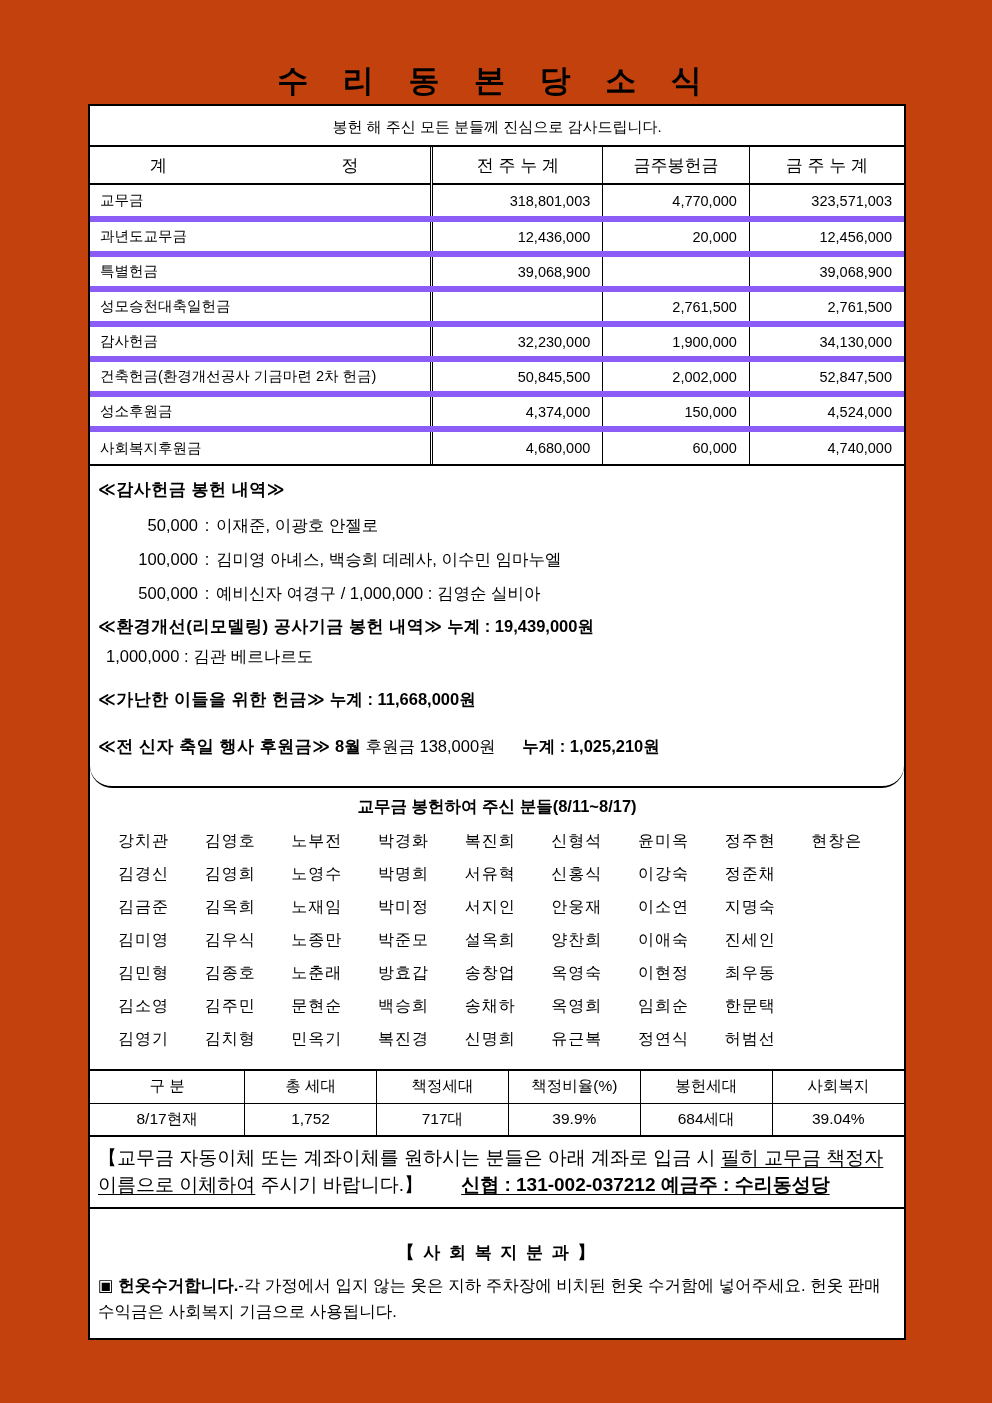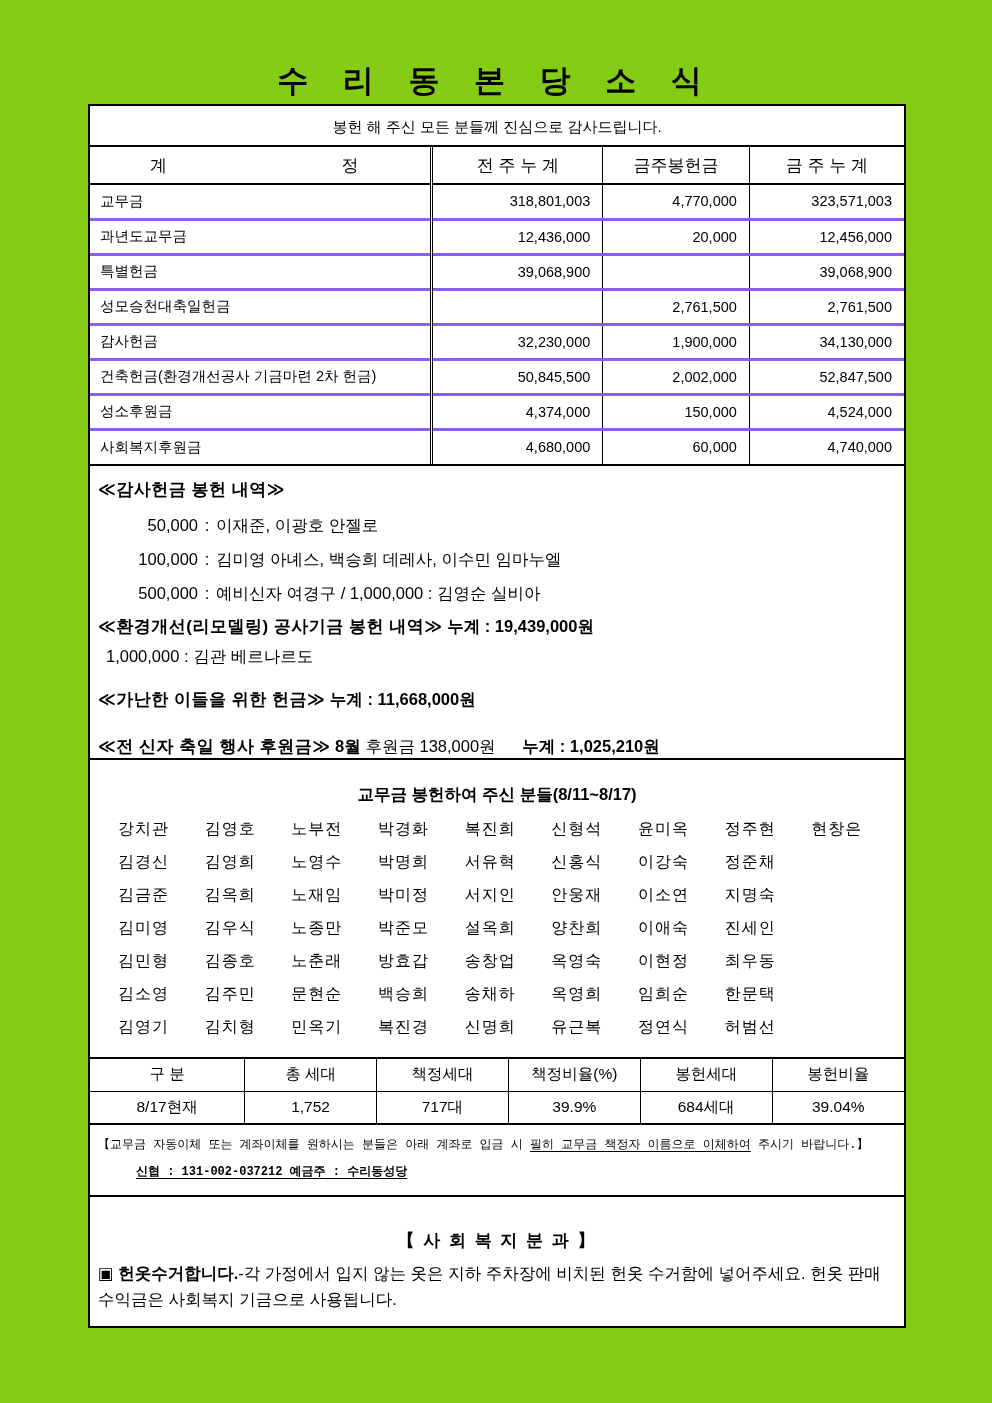--- a/index.html
+++ b/index.html
@@ -3,21 +3,21 @@
 <meta charset="utf-8">
 <style>
   * { margin:0; padding:0; box-sizing:border-box; }
   html,body { background:#ffffff; }
   body {
     width:992px; height:1403px;
     font-family:"Liberation Sans","DejaVu Sans",sans-serif;
     color:#000;
     position:relative;
   }
-  .page { position:absolute; inset:0; background:#84cc16; }
+  .page { position:absolute; inset:0; background:#c2410c; }
 
   .main-title{
     text-align:center;
     padding-top:60px;
     font-size:31px;
     font-weight:bold;
     letter-spacing:13px;
   }
 
   .doc{
@@ -31,54 +31,54 @@
   .sect:last-child{ border-bottom:none; }
 
   
   .off-head{ text-align:center; padding:7px 4px 8px; }
   .off-head .t{ font-size:18px; font-weight:bold; letter-spacing:1px; }
   .off-head .s{ font-size:15px; margin-top:5px; }
 
   
   table.offering{ width:100%; border-collapse:collapse; table-layout:fixed; }
   .offering th, .offering td{
-    border-bottom:3px solid #8b5cf6;
+    border-bottom:6px solid #8b5cf6;
     font-weight:normal;
     overflow:hidden;
   }
   .offering thead th{
     height:37px;
     border-bottom:2px solid #000;
     font-size:17px;
     text-align:center;
     vertical-align:middle;
   }
   .offering tbody td{ height:35px; font-size:14.5px; vertical-align:middle; }
   .offering tbody tr:last-child td{ border-bottom:none; }
   .offering .dbl{ border-left:3px double #000; }
   .offering .sgl{ border-left:1px solid #000; }
   .offering td.cat{ text-align:left; padding-left:10px; white-space:nowrap; }
   .offering td.num{ text-align:right; padding-right:12px; white-space:nowrap; }
   .acct-head{ display:flex; justify-content:space-between; padding:0 72px 0 60px; }
 
   
-  .details{ padding:12px 8px 0 8px; font-size:16.5px; }
+  .details{ padding:12px 8px 28px 8px; font-size:16.5px;border-radius:22px; }
   .sec-title{ font-weight:bold; font-size:17px; letter-spacing:0.5px; }
   .amt-line{ margin-top:14px; height:20px; line-height:20px; }
   .amt-line .amt{ display:inline-block; width:100px; text-align:right; }
   .amt-line .sep{ display:inline-block; width:18px; text-align:center; }
   .sub-line{ margin-top:8px; padding-left:8px; height:20px; line-height:20px; }
   .mt10{ margin-top:12px; }
   .mt20{ margin-top:22px; }
   .mt22{ margin-top:24px; }
   .b{ font-weight:bold; }
 
   
   .donors{ padding-bottom:10px; }
-  .donors .dt{ text-align:center; font-weight:bold; font-size:16.5px; padding:24px 0 4px; }
+  .donors .dt{ text-align:center; font-weight:bold; font-size:16.5px; padding:8px 0 4px; }
   .donor-grid{
     display:grid;
     grid-template-columns:repeat(9,1fr);
     padding:2px 6px 4px 28px;
   }
   .donor-grid span{
     height:33px; line-height:33px;
     font-size:16px; letter-spacing:1px;
     white-space:nowrap;
   }
@@ -87,21 +87,21 @@
   .pledge .pt{ text-align:center; font-weight:bold; font-size:16.5px; height:30px; line-height:30px; border-bottom:1px solid #000; }
   table.pstat{ width:100%; border-collapse:collapse; table-layout:fixed; }
   .pstat th,.pstat td{
     height:32px; font-weight:normal; font-size:15.5px;
     text-align:center; vertical-align:middle;
   }
   .pstat th{ border-bottom:1px solid #000; }
   .pstat th + th, .pstat td + td{ border-left:1px solid #000; }
 
   
-  .note{ padding:7px 8px 9px; font-size:12px; line-height:27px;font-family:Liberation Mono, monospace; }
+  .note{ padding:7px 8px 9px; font-size:19px; line-height:27px; }
   .u{ text-decoration:underline; text-underline-offset:3px; }
   .acct{ font-weight:bold; margin-left:38px; }
 
   
   .welfare .wt{ text-align:center; font-weight:bold; font-size:17px; padding:8px 0 6px; letter-spacing:2px;margin-top:24px; }
   .welfare .wb{ padding:2px 8px 14px; font-size:16.5px; line-height:26px; }
 </style>
 </head>
 <body>
 
@@ -300,21 +300,21 @@
             <col style="width:16.2%">
             <col style="width:16.2%">
           </colgroup>
         <thead>
           <tr>
             <th>구 분</th>
             <th>총 세대</th>
             <th>책정세대</th>
             <th>책정비율(%)</th>
             <th>봉헌세대</th>
-            <th>봉헌비율</th>
+            <th>사회복지</th>
           </tr>
         </thead>
         <tbody>
           <tr>
             <td>8/17현재</td>
             <td>1,752</td>
             <td>717대</td>
             <td>39.9%</td>
             <td>684세대</td>
             <td>39.04%</td>

